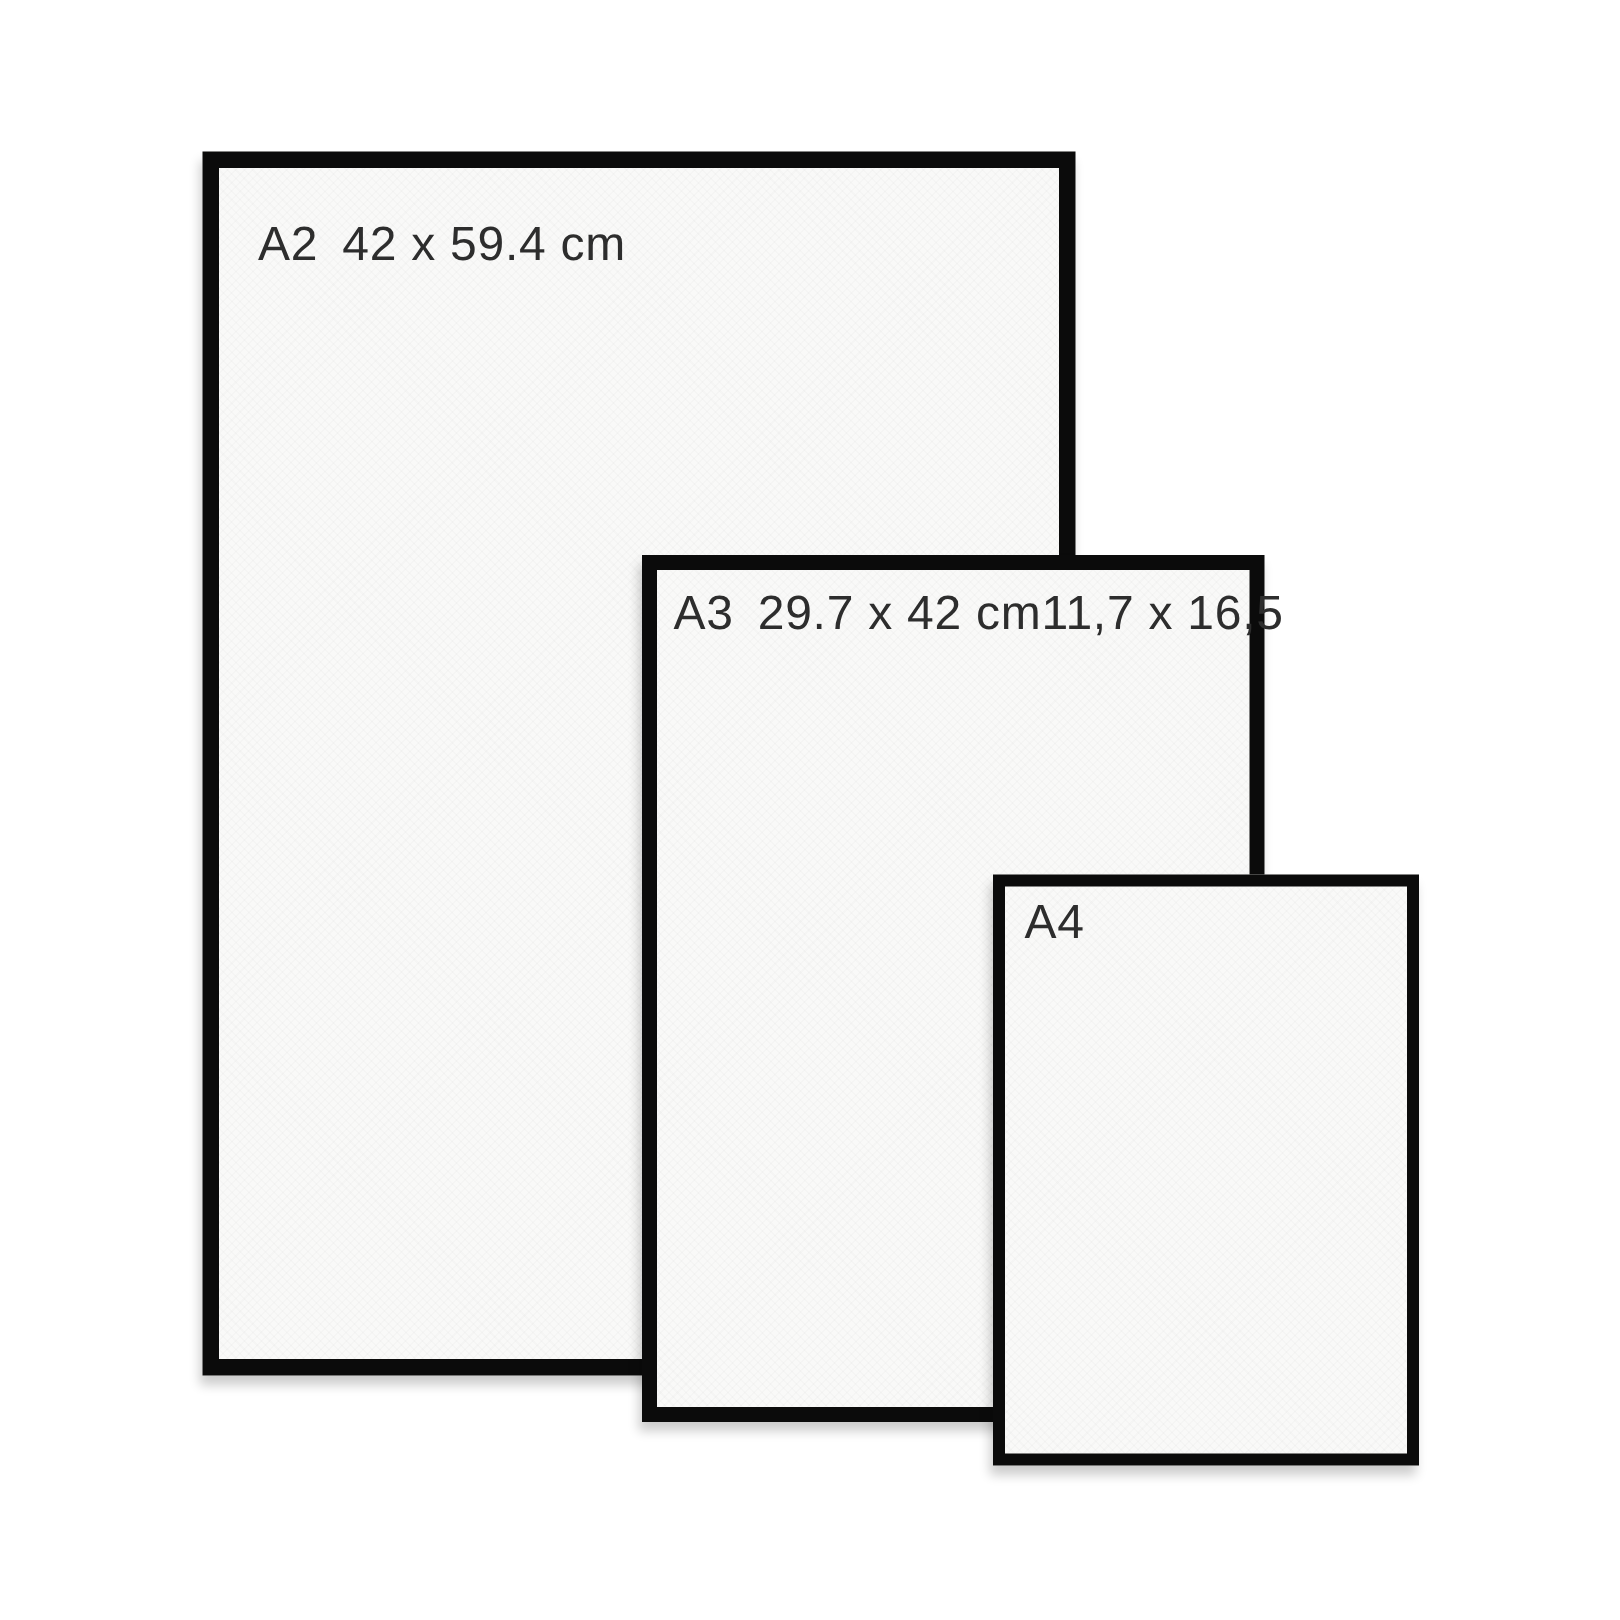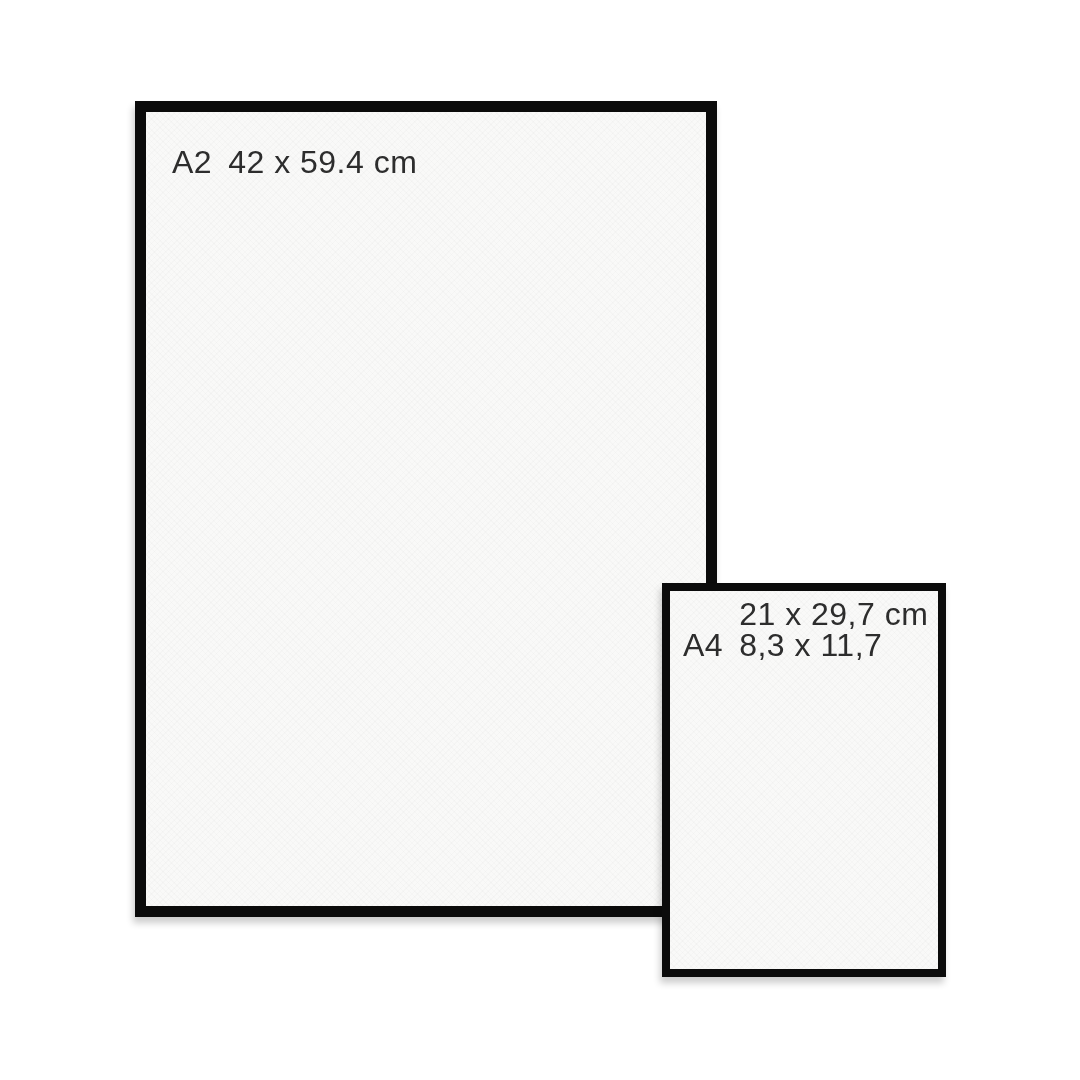--- a/index.html
+++ b/index.html
@@ -64,40 +64,45 @@
     letter-spacing: 0.5px;
     white-space: nowrap;
   }
 
   .frame-a2 .label-block { left: 26px; top: 35px; }
   .frame-a3 .label-block { left: 11px; top: 13px; }
   .frame-a4 .label-block { left: 13px; top:  8px; align-items: flex-end; }
 
   .size-name { font-weight: 400; }
 
-  .dims { display: flex; flex-direction: column; }
+  .dims { display: flex; }
 </style>
 </head>
 <body>
 
 <div class="canvas">
 
   <div class="frame frame-a2">
     <div class="label-block">
       <span class="size-name">A2</span>
       <span class="dims">
         <span class="cm">42 x 59.4 cm</span>
       </span>
     </div>
   </div>
 
+  <div class="frame frame-a3">
+    <div class="label-block">
+      <span class="size-name">A3</span>
+      <span class="dims">
+        <span class="cm">29.7 x 42 cm</span>
+        <span class="inch">11,7 x 16,5</span>
+      </span>
+    </div>
+  </div>
 
   <div class="frame frame-a4">
     <div class="label-block">
       <span class="size-name">A4</span>
-      <span class="dims">
-        <span class="cm">21 x 29,7 cm</span>
-        <span class="inch">8,3 x 11,7</span>
-      </span>
     </div>
   </div>
 
 </div>
 
 </body></html>

